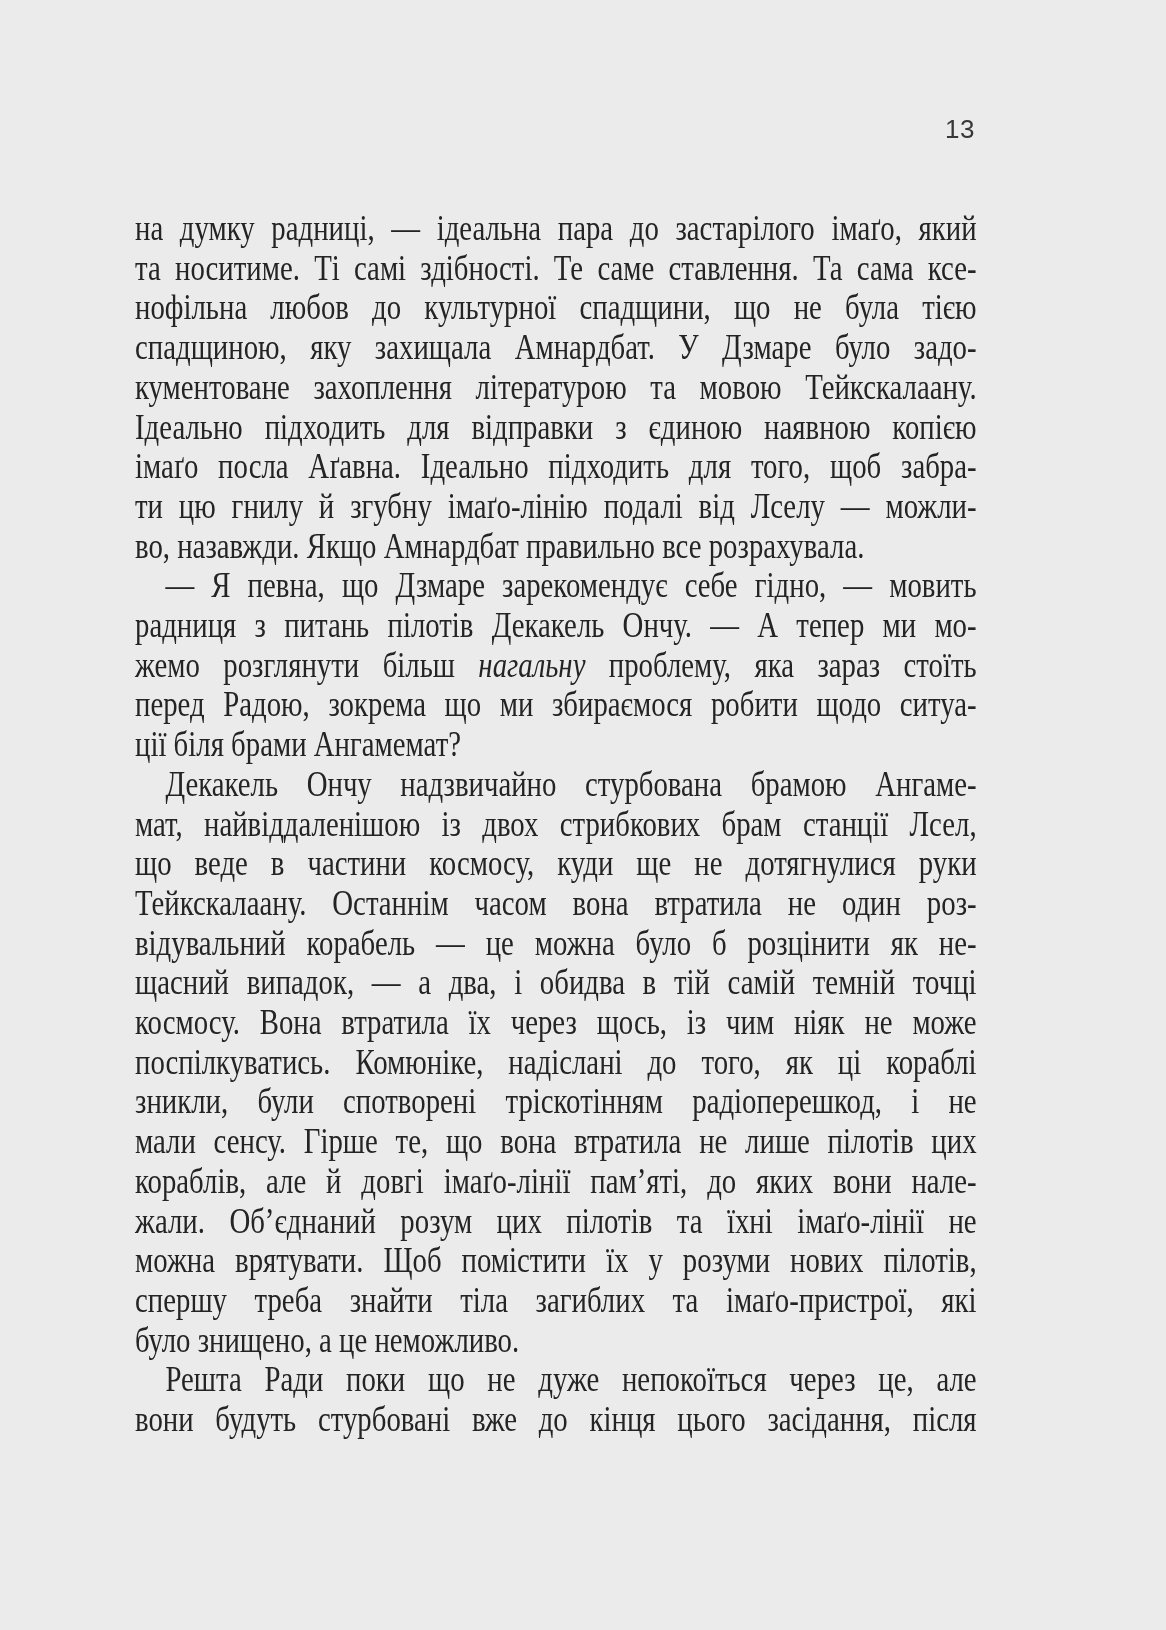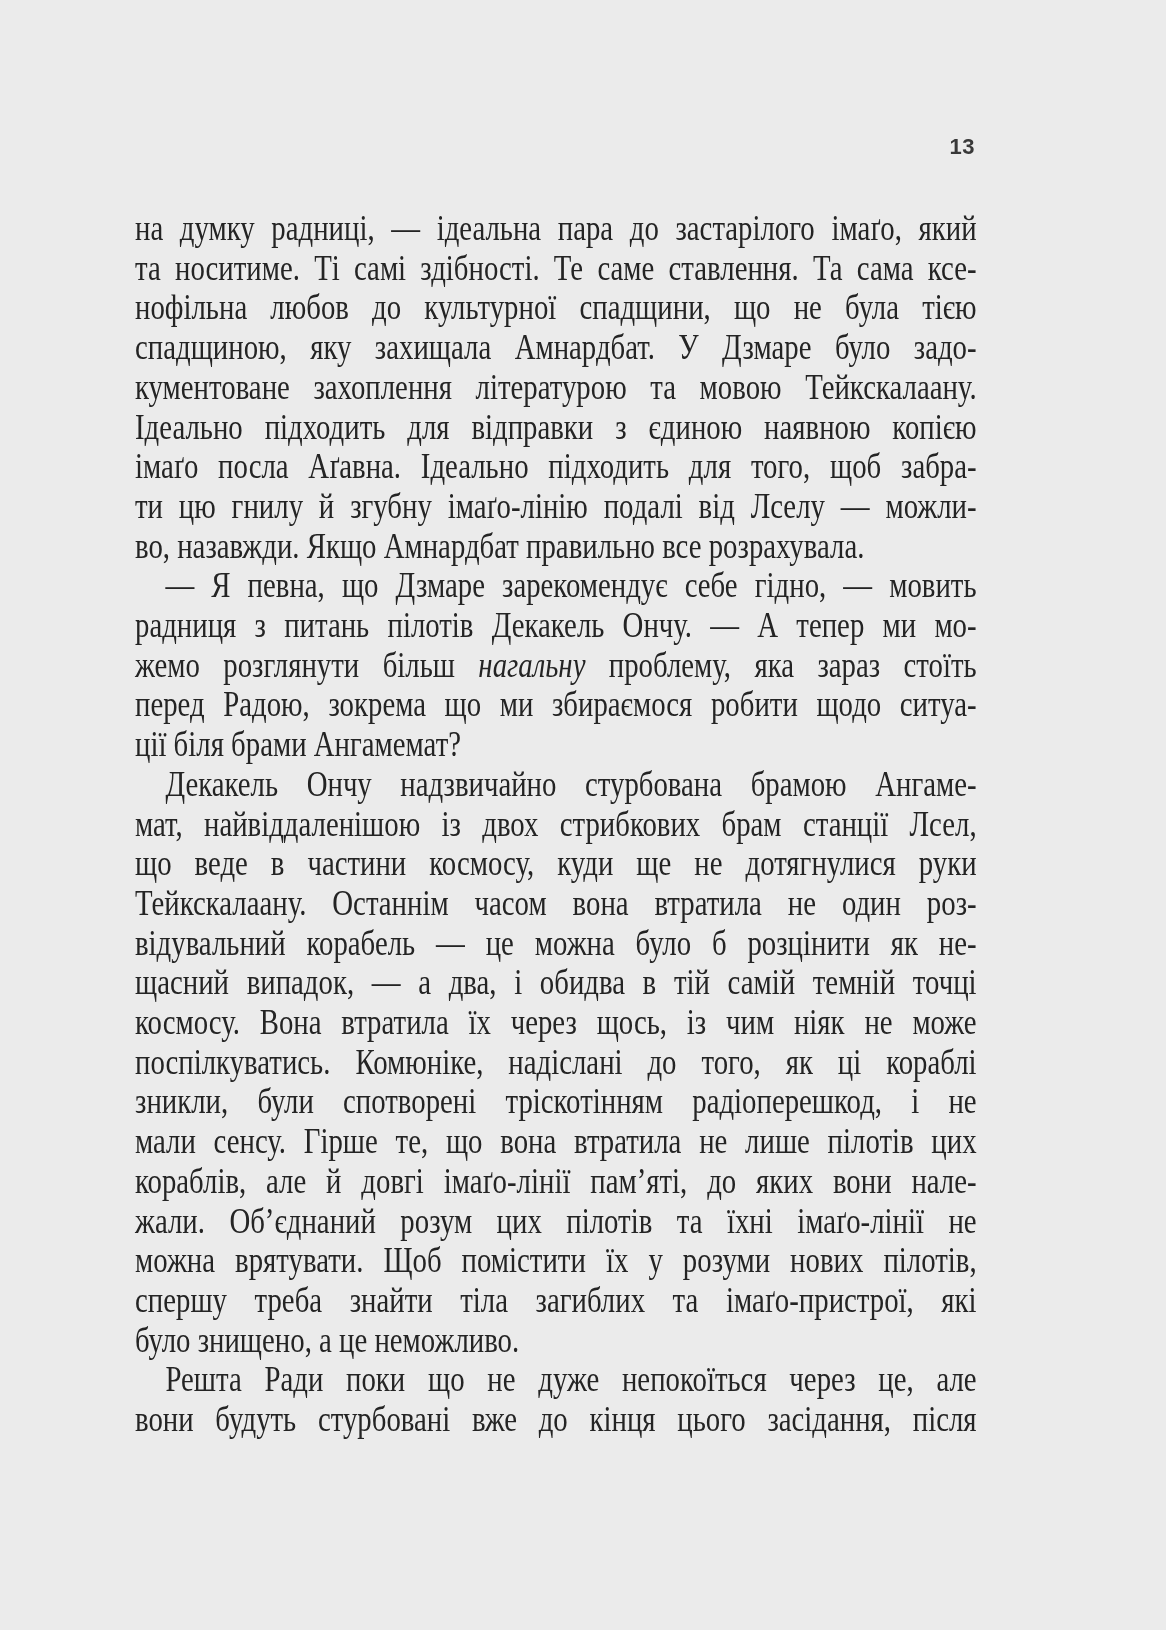--- a/index.html
+++ b/index.html
@@ -13,26 +13,26 @@
     overflow: hidden;
     position: relative;
     font-family: "Liberation Serif", "DejaVu Serif", serif;
   }
   .page {
     position: absolute;
     inset: 0;
   }
   .page-number {
     position: absolute;
-    top: 133px;
+    top: 115px;
     right: 191px;
     font-family: "Liberation Sans", "DejaVu Sans", sans-serif;
-    font-size: 22px;
+    font-size: 26px;
     line-height: 28px;
-    font-weight: 700;
+    font-weight: 400;
     color: #383838;
     letter-spacing: 0.5px;
     text-align: right;
   }
   .text-block {
     position: absolute;
     left: 135px;
     top: 209px;
     width: 1052px;               
     transform: scaleX(0.8);

